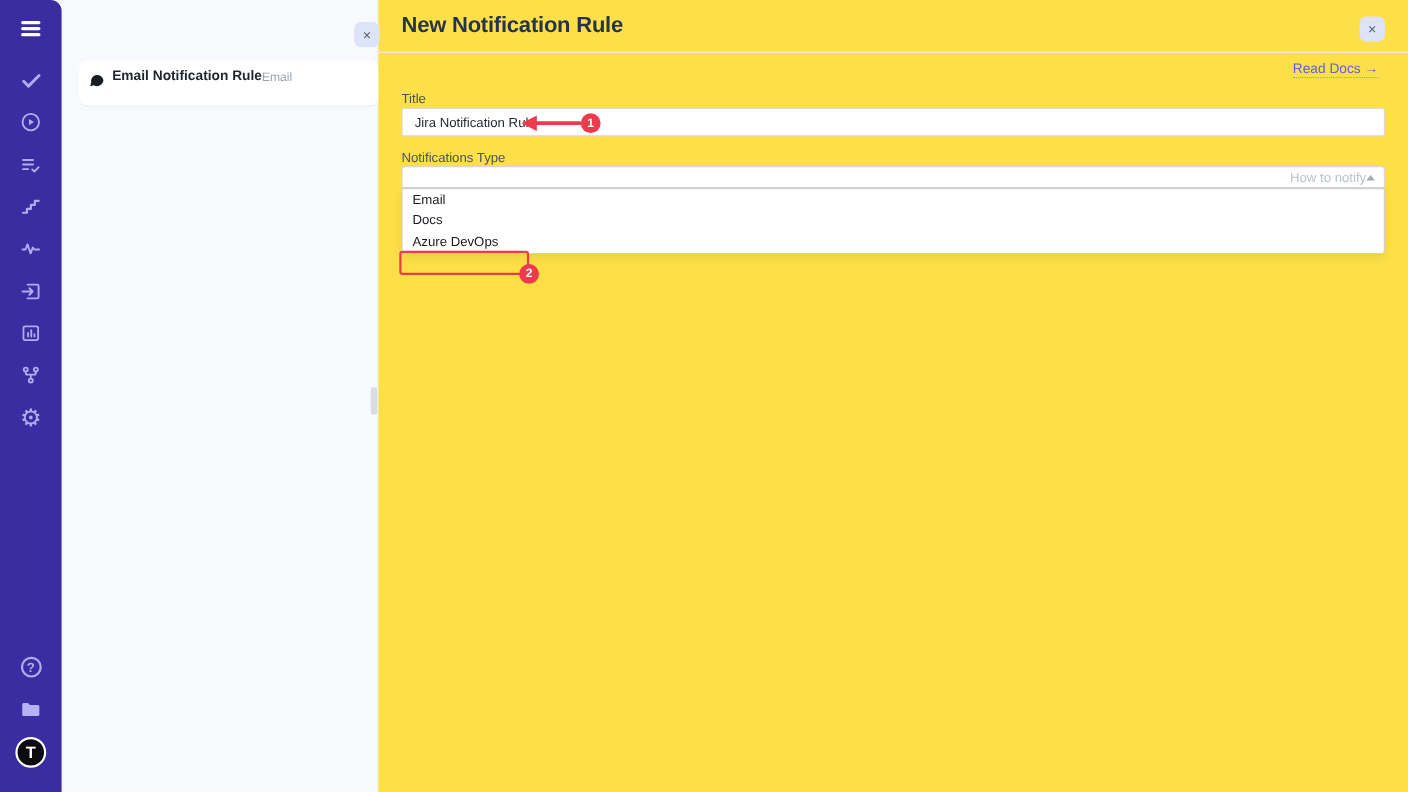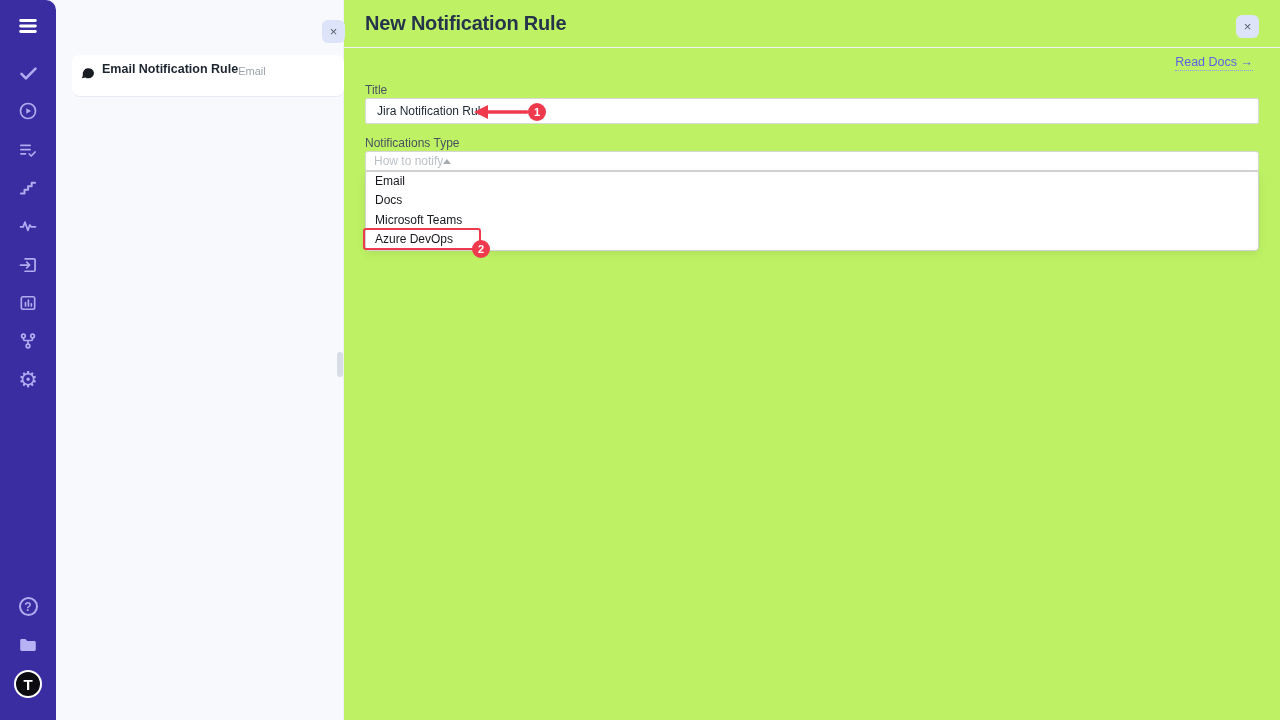--- a/index.html
+++ b/index.html
@@ -41,40 +41,40 @@
     display:flex; align-items:flex-start; padding:7px 0 0 8px; cursor:pointer; }
   .notif-icon { margin-top:3px; }
   .notif-texts { margin-left:6px; display:flex; flex-direction:row; }
   .notif-title { font-size:12.5px; font-weight:700; color:#1d2531; }
   .notif-sub { font-size:11px; color:#9ba2ae; margin-top:3px; }
   .resize-handle { position:absolute; left:337px; top:352px; width:6px; height:25px;
     background:#d8dce4; border-radius:3px; z-index:5; cursor:col-resize; }
 
   
   .main { position:absolute; left:344px; top:0; width:936px; height:720px;
-    background:#bef264; }
+    background:#fde047; }
   .main-header { position:absolute; top:0; left:0; width:936px; height:48px;
     border-bottom:1px solid #f0f1f5; }
   .main-title { position:absolute; left:21px; top:12px; font-size:20px;
     font-weight:700; color:#25344a; letter-spacing:-0.2px; }
   .main-close { position:absolute; left:892px; top:15px; }
   .read-docs { position:absolute; top:55px; right:27px; color:#5f61e6;
     font-size:12.5px; border-bottom:1px dotted #9395ee; padding-bottom:1px;
     cursor:pointer; }
 
   .form-label { position:absolute; left:21px; font-size:12px; color:#495261; }
   .label-title { top:83px; }
   .label-type  { top:136px; }
   .title-input { position:absolute; left:21px; top:98px; width:894px; height:26px;
     border:1px solid #d9d9d9; border-radius:2px; padding:0 11px; font-size:12px;
     color:#1f2734; background:#fff; outline:none;
     font-family:"Liberation Sans", sans-serif; }
   .select-box { position:absolute; left:21px; top:151px; width:894px; height:20px;
     border:1px solid #d6d6d6; border-radius:3px 3px 0 0; background:#fff;
-    display:flex; align-items:center; justify-content:flex-start;
+    display:flex; align-items:center; justify-content:flex-end;
     padding:0 8px; cursor:pointer; }
   .select-placeholder { font-size:12px; color:#bcc1ca; }
   .caret-up { width:0; height:0; border-left:4px solid transparent;
     border-right:4px solid transparent; border-bottom:5px solid #a7abb2; }
   .dropdown { position:absolute; left:21px; top:171px; width:894px; background:#fff;
     border:1px solid #cfcfd4; border-radius:2px 2px 4px 4px;
     box-shadow:0 3px 8px rgba(0,0,0,0.08); z-index:2; overflow:hidden; }
   .option { height:19.4px; line-height:19.4px; padding-left:9px; font-size:12px;
     color:#17191e; cursor:pointer; }
   .option.selected { background:#4f95f2; color:#fff; }
@@ -221,21 +221,20 @@
 
     <label class="form-label label-type">Notifications Type</label>
     <div class="select-box">
       <span class="select-placeholder">How to notify</span>
       <span class="caret-up"></span>
     </div>
 
     <div class="dropdown">
       <div class="option">Email</div>
       <div class="option">Docs</div>
-      <div class="option">Microsoft Teams</div>
       <div class="option">Azure DevOps</div>
     </div>
   </section>
 
   <div class="ann ann-arrow">
     <svg width="58" height="20" viewBox="0 0 58 20">
         <path d="M17 10h39" stroke="#ee3a4c" stroke-width="3.4" stroke-linecap="round"></path>
         <polygon points="3,10 17,3 17,17" fill="#ee3a4c"></polygon>
       </svg>
   </div>

